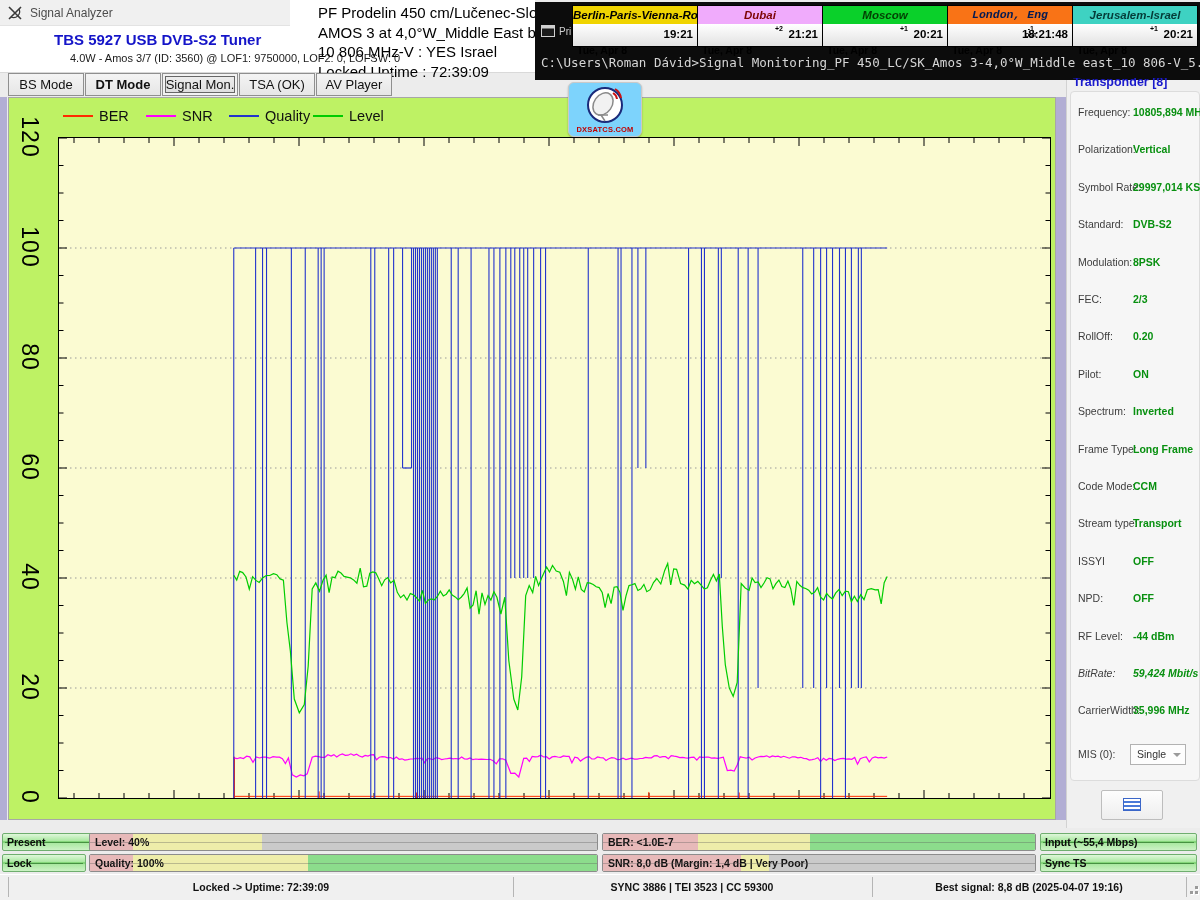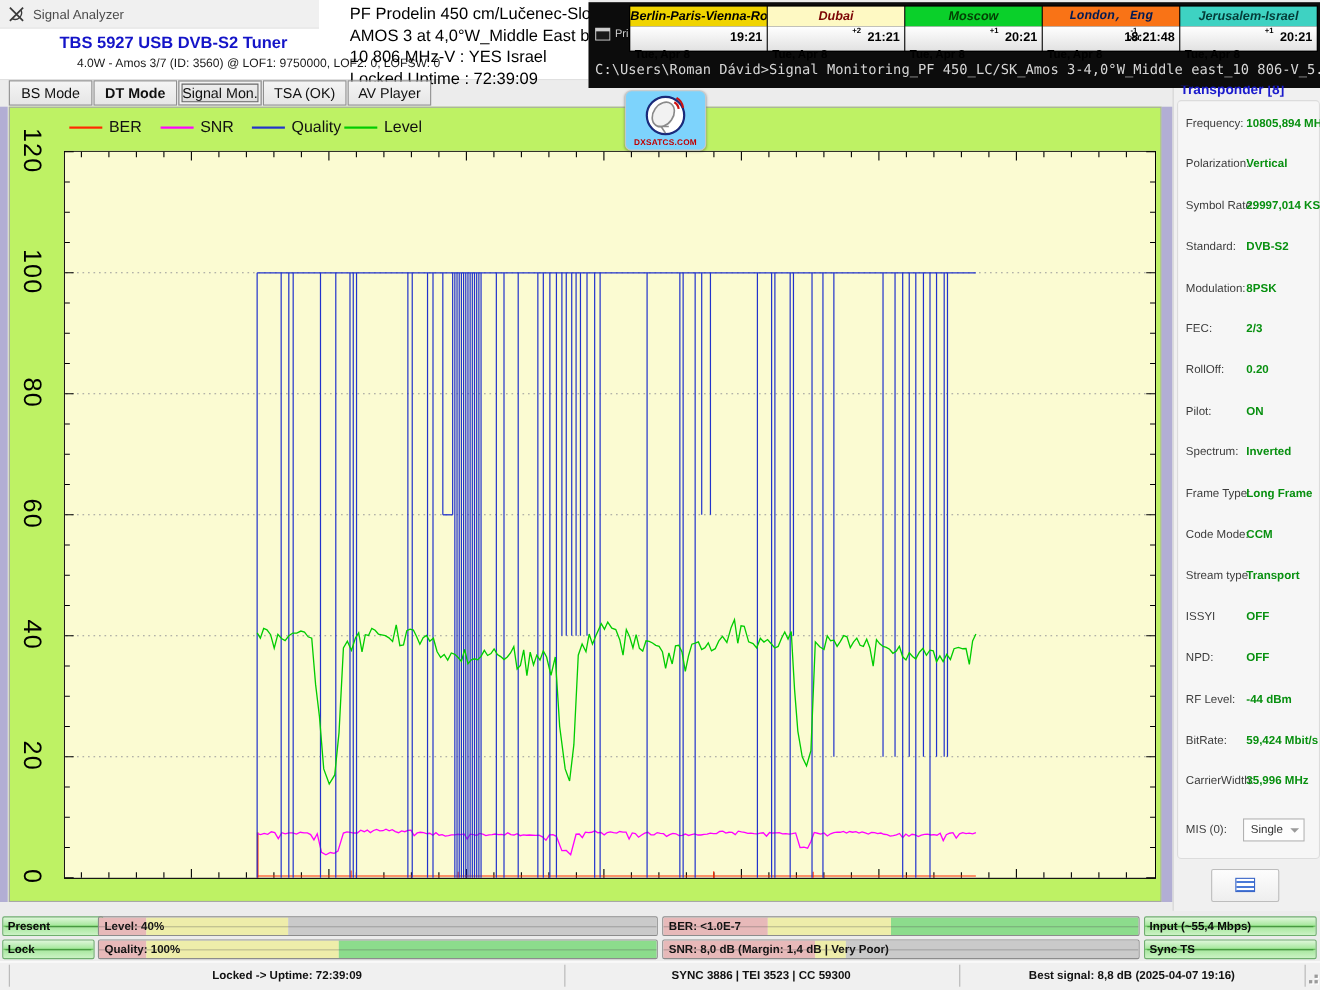--- a/index.html
+++ b/index.html
@@ -115,21 +115,21 @@
 
   <div class="abs" id="clocks">
       <div class="clock">
         <div class="hd" style="background: rgb(240, 212, 0); color: rgb(0, 0, 0);">Berlin-Paris-Vienna-Roma</div>
         <div class="bd">
           <div class="date">Tue, Apr 8</div>
           <div class="time">19:21</div>
         </div>
       </div>
       <div class="clock">
-        <div class="hd" style="background: #fef9c3; color: rgb(124, 4, 4);">Dubai</div>
+        <div class="hd" style="background: #f0abfc; color: rgb(124, 4, 4);">Dubai</div>
         <div class="bd">
           <div class="date">Tue, Apr 8</div>
           <div class="off">
             <div>+2</div>
           </div>
           <div class="time">21:21</div>
         </div>
       </div>
       <div class="clock">
         <div class="hd" style="background: rgb(10, 208, 42); color: rgb(3, 63, 3);">Moscow</div>
@@ -487,21 +487,21 @@
           <span class="val">OFF</span>
         </div>
         <div class="srow" style="top: 500.2px;">
           <span class="lab">NPD:</span>
           <span class="val">OFF</span>
         </div>
         <div class="srow" style="top: 537.6px;">
           <span class="lab">RF Level:</span>
           <span class="val">-44 dBm</span>
         </div>
-        <div class="srow" style="top: 575px;">
+        <div class="srow" style="top: 575px; font-style: italic;">
           <span class="lab">BitRate:</span>
           <span class="val">59,424 Mbit/s</span>
         </div>
         <div class="srow" style="top: 612.4px;">
           <span class="lab">CarrierWidth:</span>
           <span class="val">35,996 MHz</span>
         </div>
         <div class="srow" style="top: 655.8px;">
           <span class="lab">MIS (0):</span>
           <div id="mis-select"><span>Single</span><div class="chev"></div></div>

